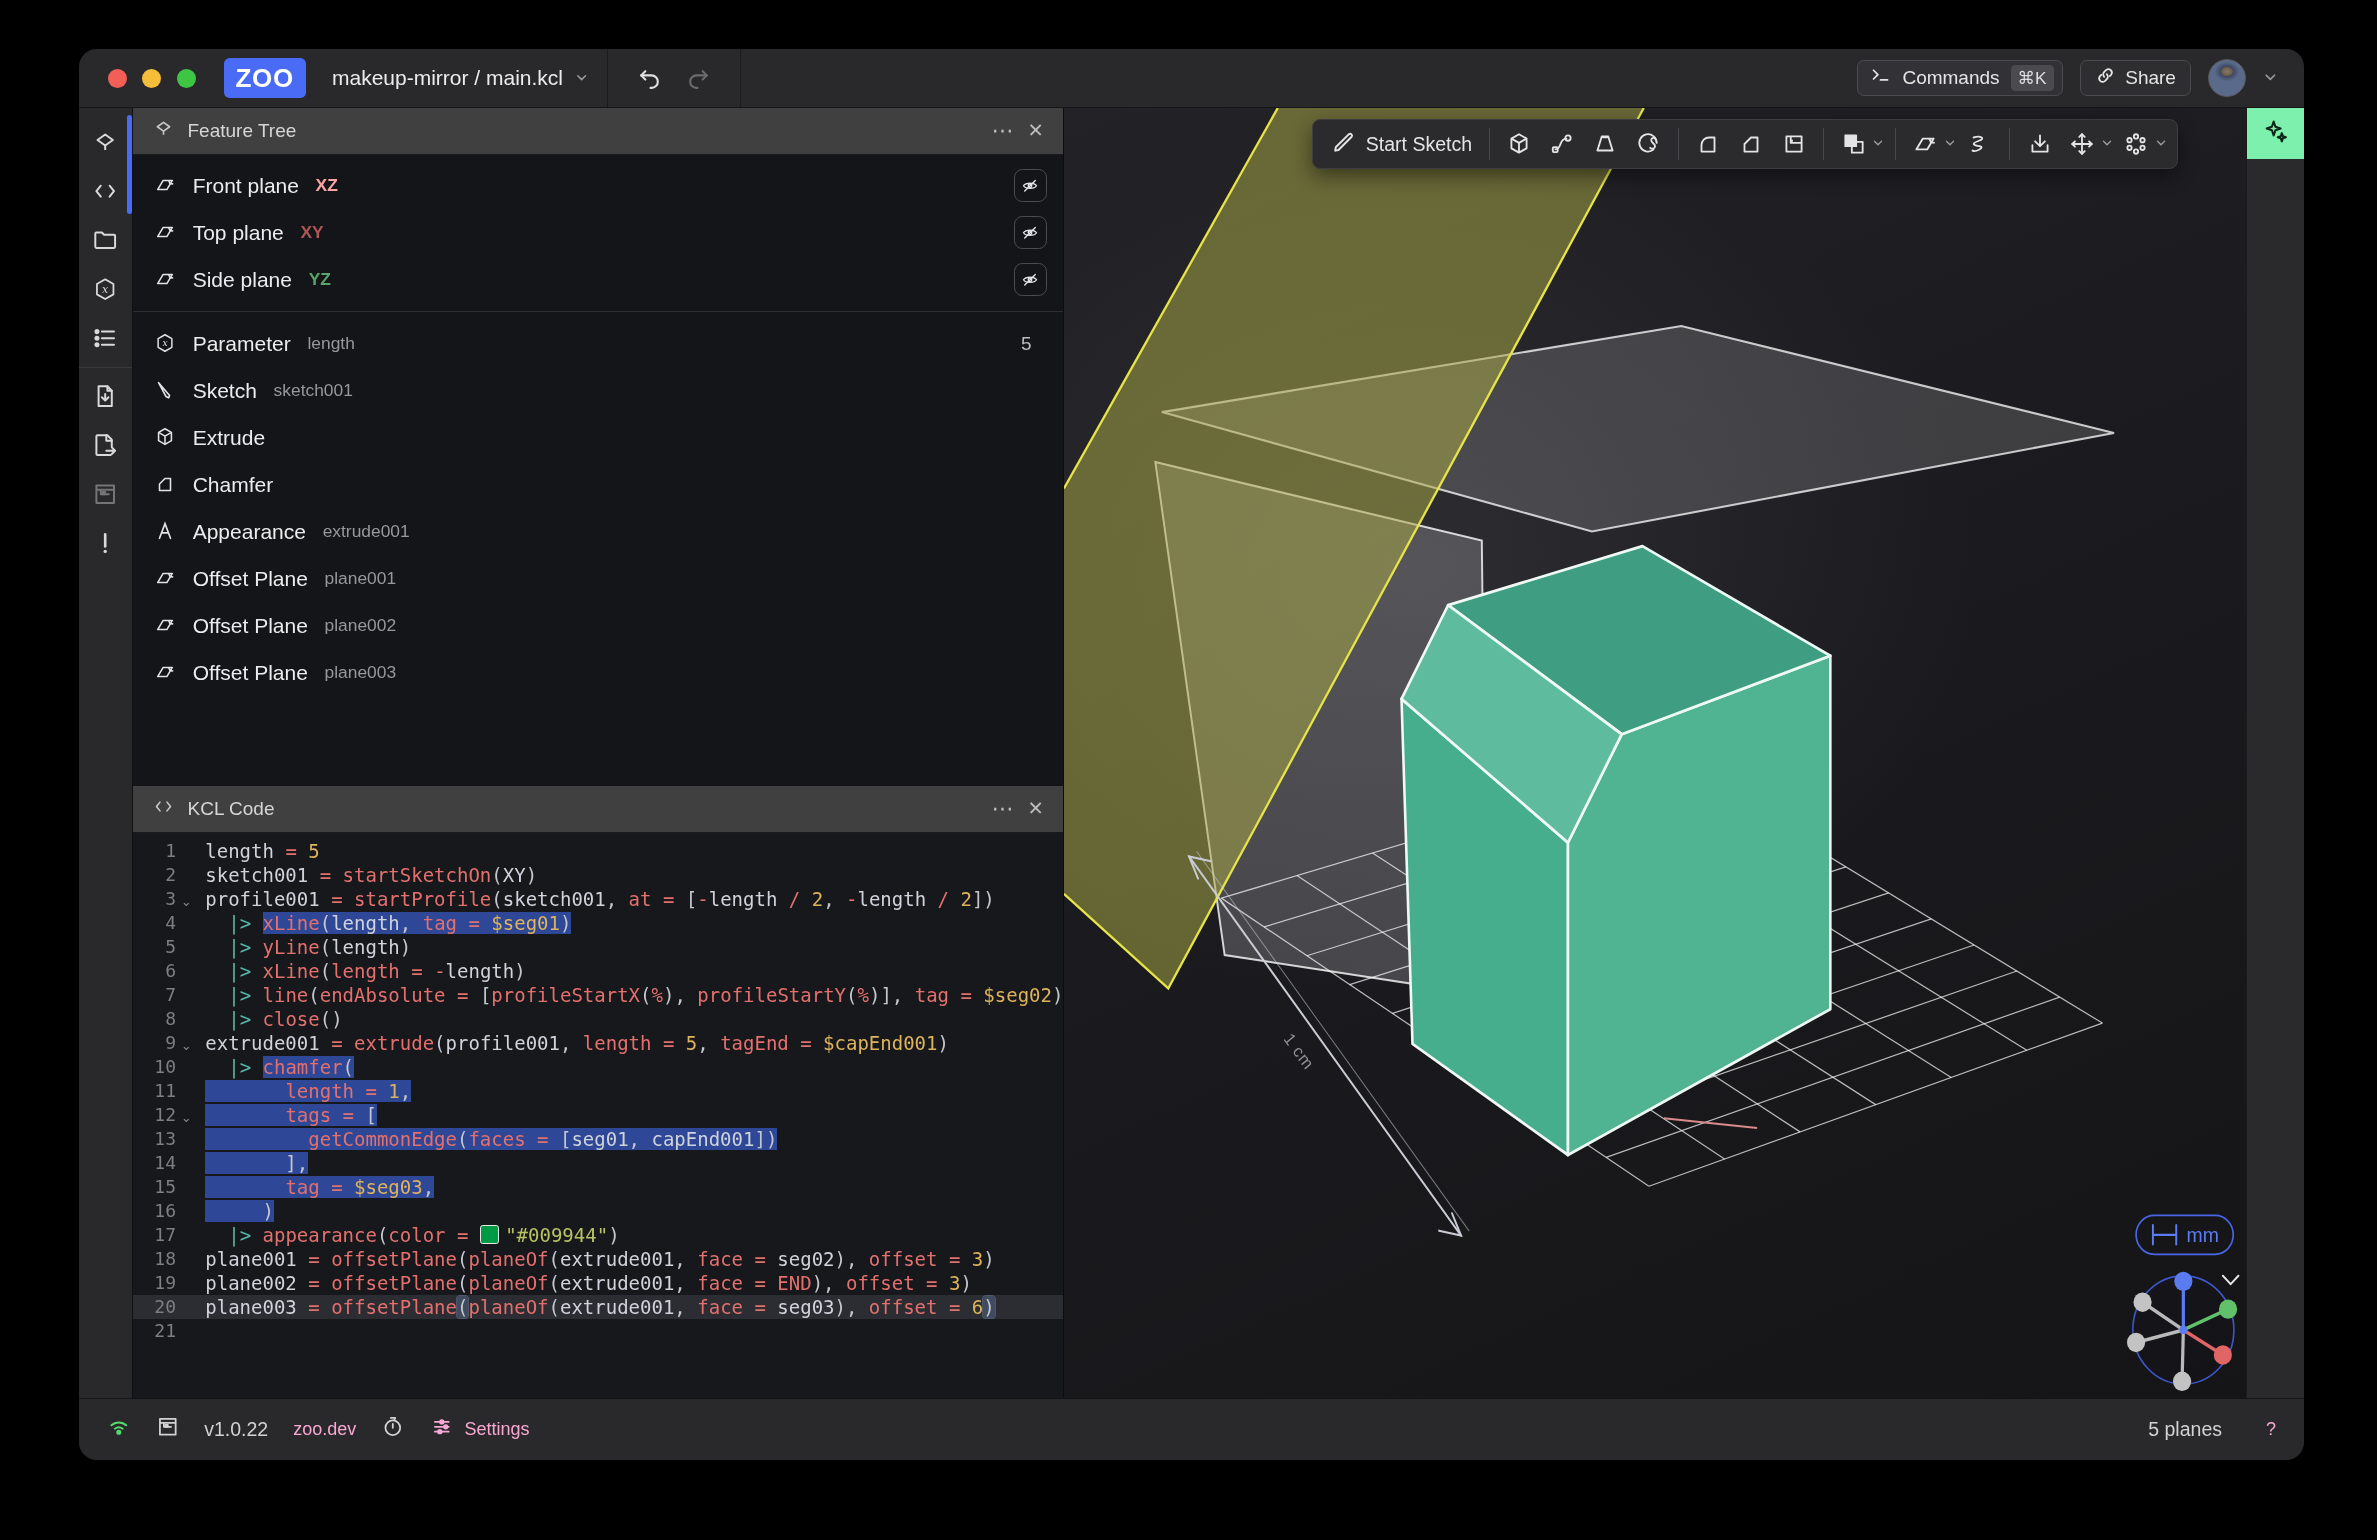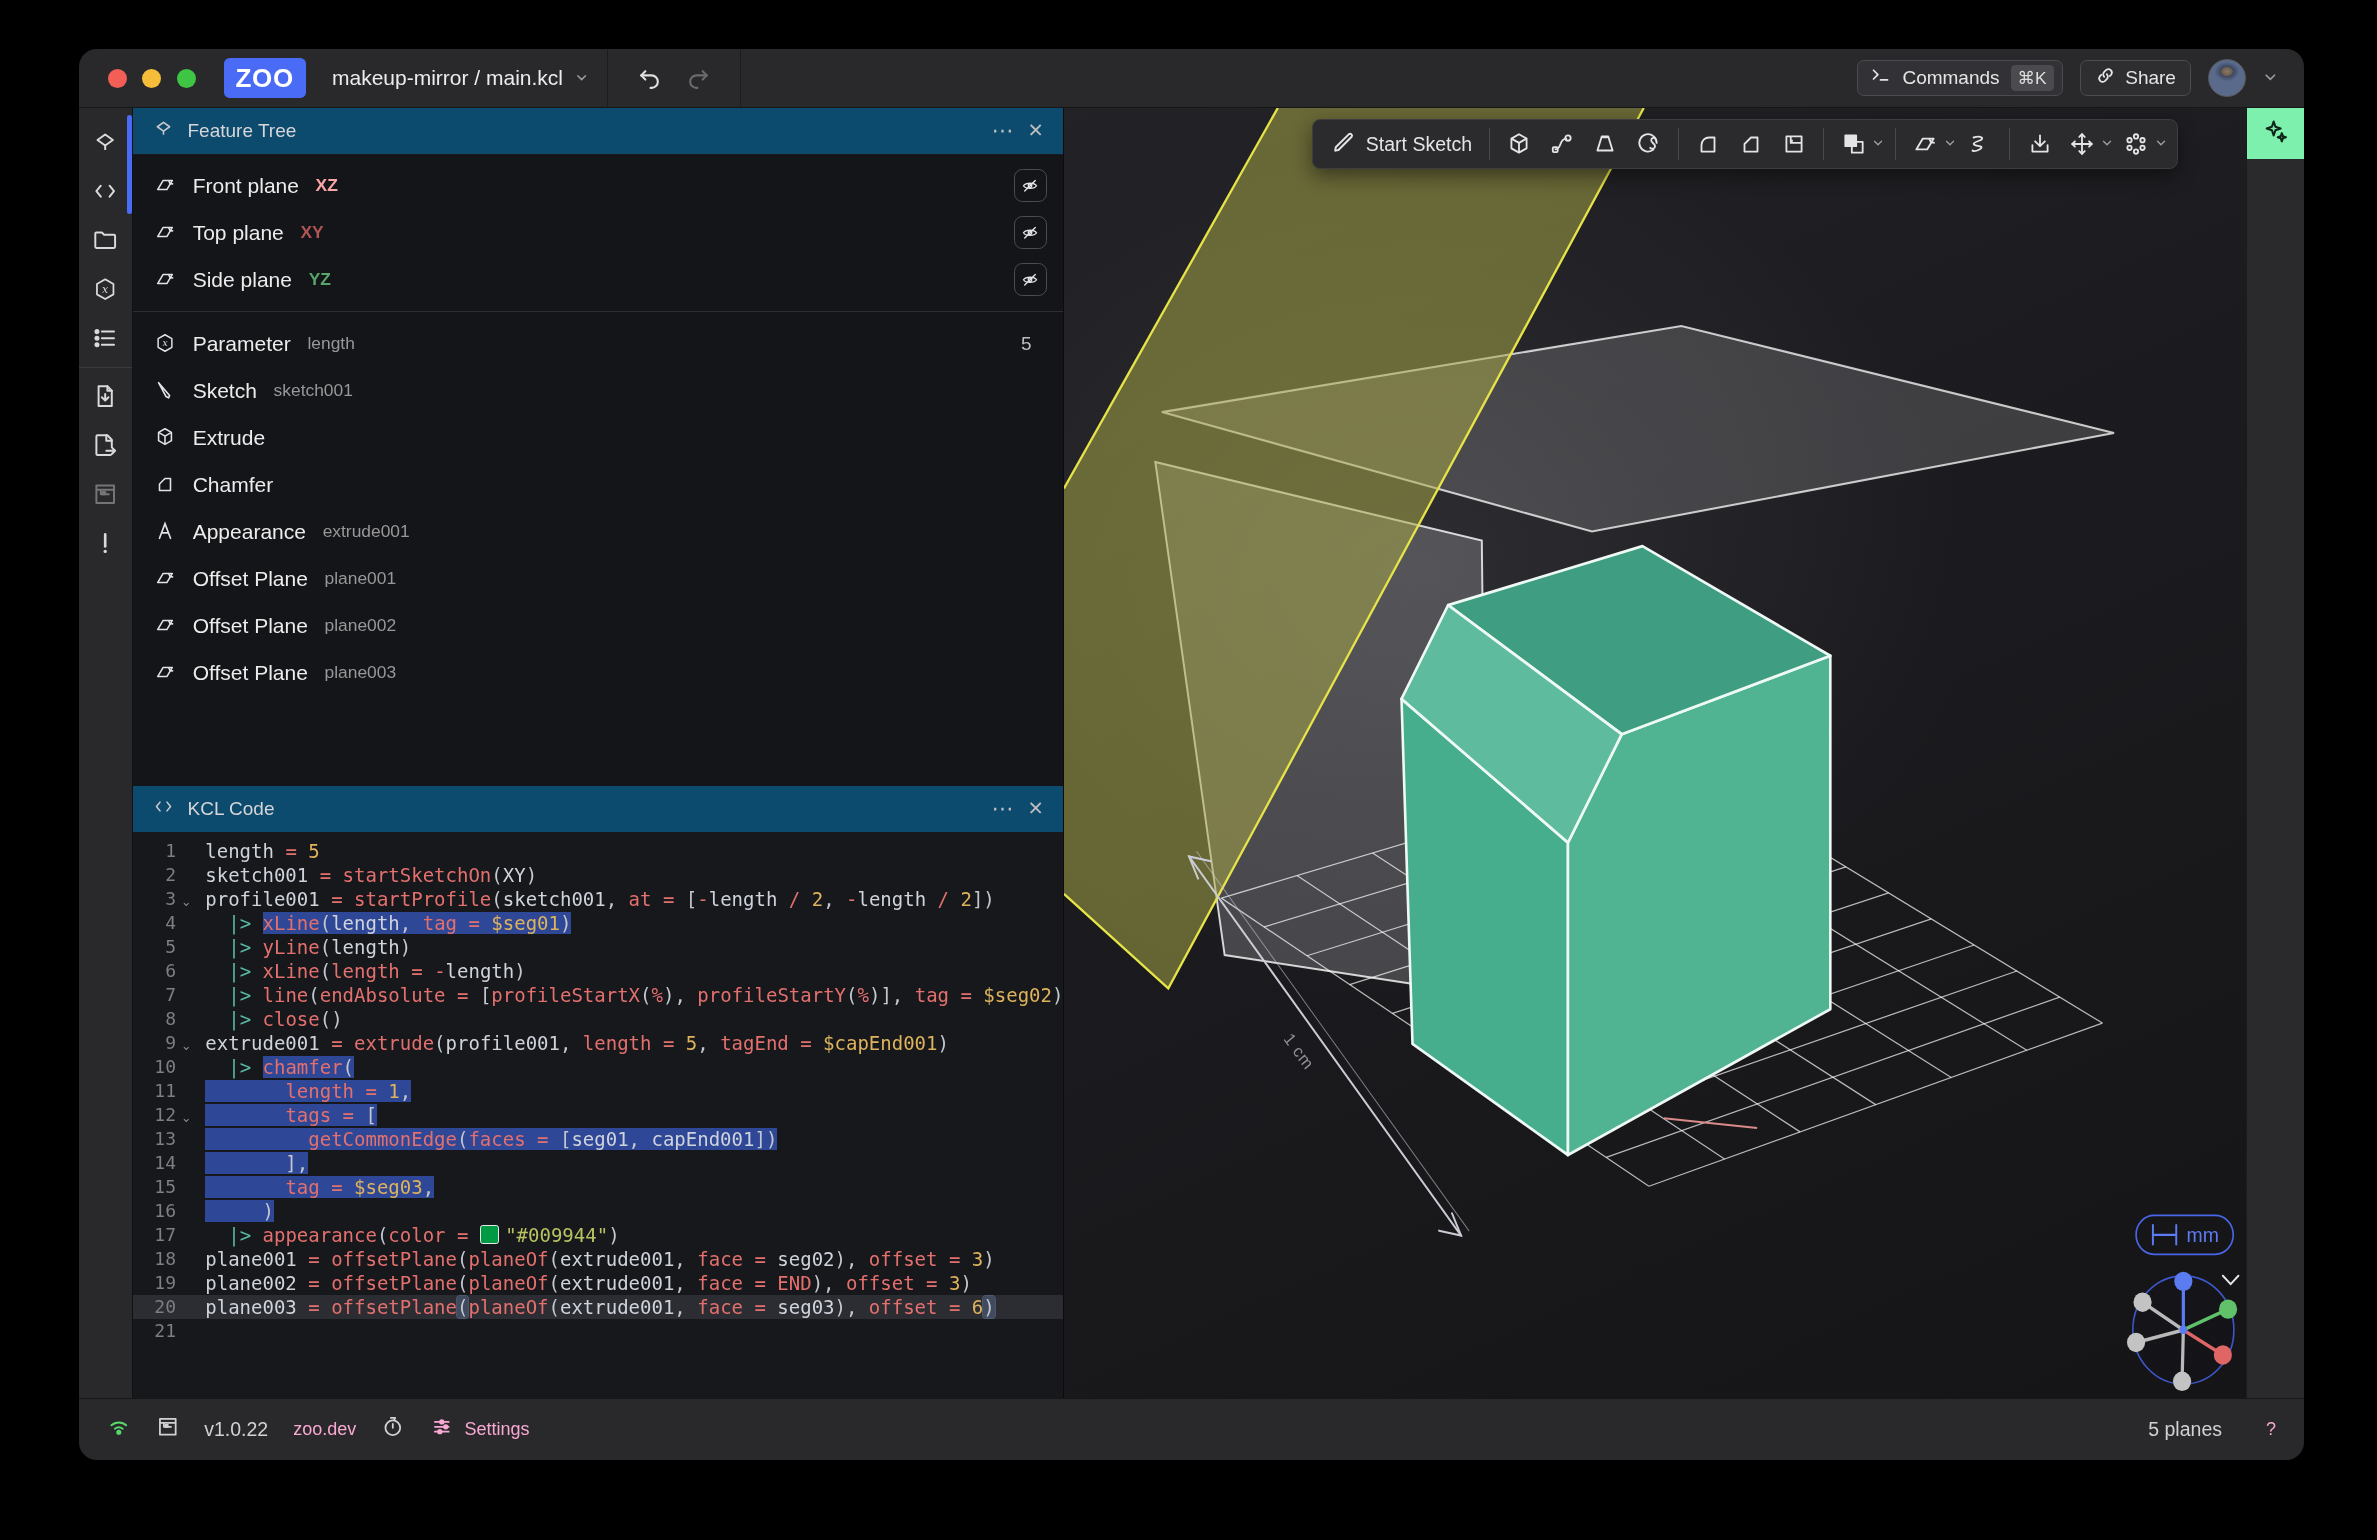--- a/index.html
+++ b/index.html
@@ -39,21 +39,21 @@
     align-items:center; padding-top:9.7px; }
   .rail button { width:53px; height:49px; background:none; border:none; color:#d9d9d9;
     display:flex; align-items:center; justify-content:center; }
   .rail button svg { width:26.4px; height:26.4px; }
   .rail button.dim { color:#757578; }
   .rail-sep { width:53px; height:0.7px; background:#3a3a3d; margin:4.2px 0; }
   .rail-indicator { position:absolute; right:0; top:7px; width:4.9px; height:99px; background:#4a6bf5; border-radius:2.8px; }
 
   .panels { flex:0 0 846px; display:flex; flex-direction:column; background:#141519;
     border-left:0.7px solid #111; border-right:0.7px solid #0c0c0e; }
-  .panel-header { flex:0 0 47px; background:#0c4a6e; border-bottom:0.7px solid #1a1a1c;
+  .panel-header { flex:0 0 47px; background:#404040; border-bottom:0.7px solid #1a1a1c;
     display:flex; align-items:center; gap:14px; padding:0 19.5px; color:#d6d6d8; font-size:19px; }
   .panel-header svg { width:21px; height:21px; color:#c9c9cc; }
   .ph-spacer { flex:1; }
   .ph-btn { background:none; border:none; color:#bdbdbf; font-size:22px; line-height:1; }
   .ph-btn.close { font-size:19.5px; }
 
   .tree-panel { flex:0 0 678px; display:flex; flex-direction:column; }
   .tree-body { flex:1; background:#141519; padding-top:7px; }
   .tree-row { height:47px; display:flex; align-items:center; gap:16.7px; padding:0 16.7px 0 21px; }
   .tree-row svg { width:22px; height:22px; color:#e3e3e5; flex:0 0 22px; }

